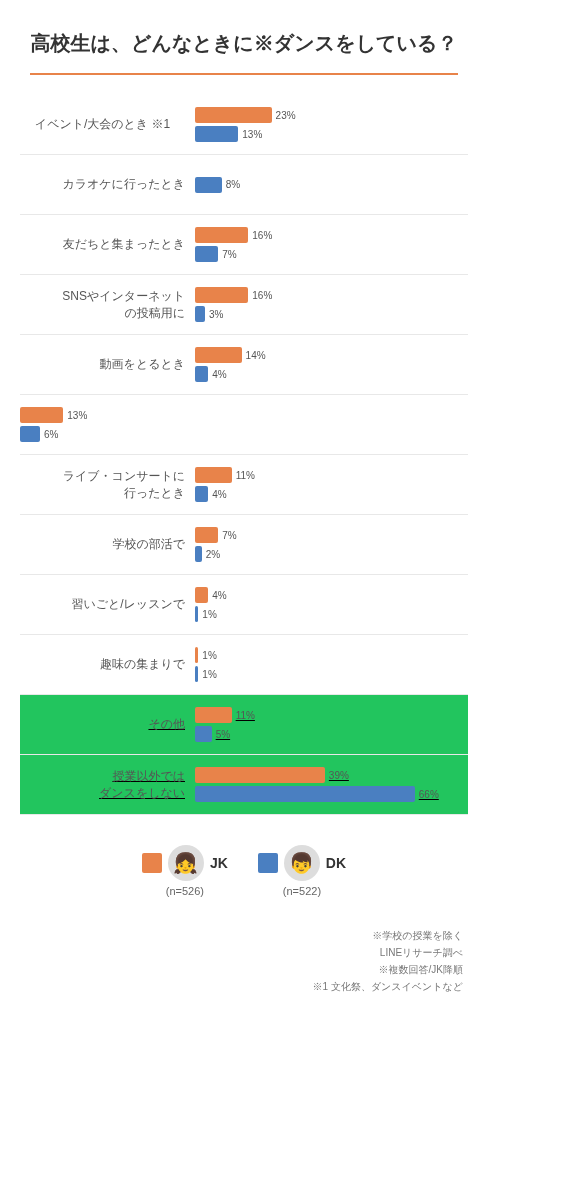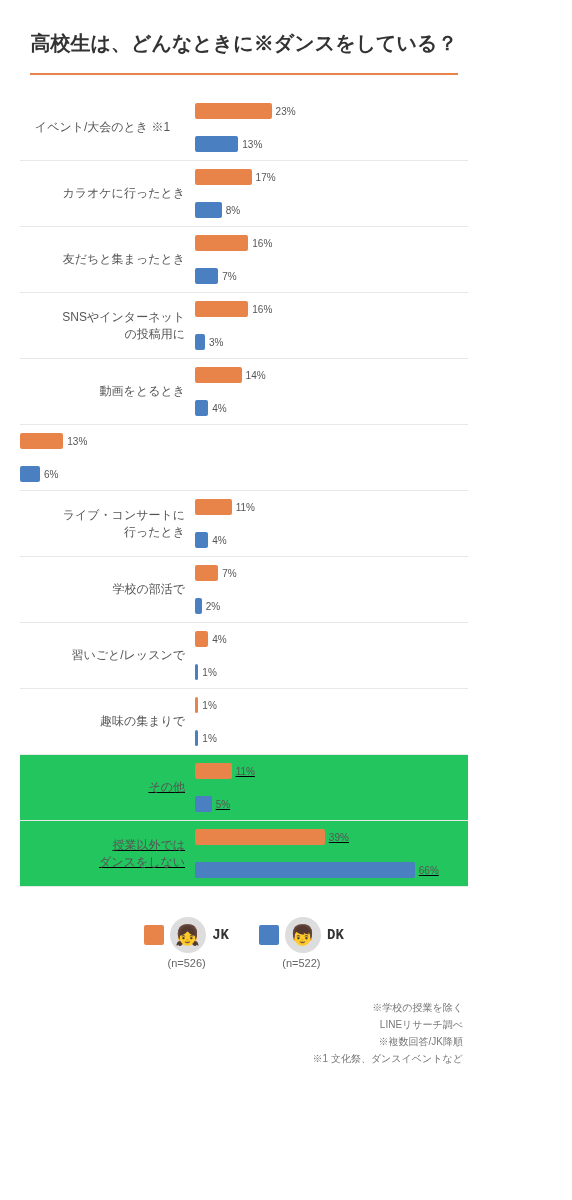--- a/index.html
+++ b/index.html
@@ -48,21 +48,21 @@
       text-align: right;
       font-size: 12px;
       color: #555;
       padding-right: 10px;
       line-height: 1.4;
     }
     .bars {
       flex: 1;
       display: flex;
       flex-direction: column;
-      gap: 17px;
+      gap: 3px;
     }
     .bar-row {
       display: flex;
       align-items: center;
       gap: 4px;
     }
     .bar {
       height: 16px;
       border-radius: 2px;
       position: relative;
@@ -109,21 +109,20 @@
       background: #ddd;
       display: flex;
       align-items: center;
       justify-content: center;
       font-size: 20px;
     }
     .legend-label {
       font-size: 14px;
       font-weight: bold;
       color: #333;
-      font-family: Liberation Mono, monospace;
     }
     .legend-sub {
       font-size: 11px;
       color: #666;
     }
     .footnote-area {
       text-align: right;
       padding: 10px 15px 5px 0;
       font-size: 10px;
       color: #777;
@@ -149,24 +148,20 @@
           </div>
           <div class="bar-row">
             <div class="bar bar-blue" style="width: 43.29px;"></div>
             <div class="bar-label">13%</div>
           </div>
         </div>
       </div>
       <div class="row">
         <div class="row-label" style="white-space: pre-line;">カラオケに行ったとき</div>
         <div class="bars">
-          <div class="bar-row">
-            <div class="bar bar-salmon" style="width: 56.61px;"></div>
-            <div class="bar-label">17%</div>
-          </div>
           <div class="bar-row">
             <div class="bar bar-blue" style="width: 26.64px;"></div>
             <div class="bar-label">8%</div>
           </div>
         </div>
       </div>
       <div class="row">
         <div class="row-label" style="white-space: pre-line;">友だちと集まったとき</div>
         <div class="bars">
           <div class="bar-row">

